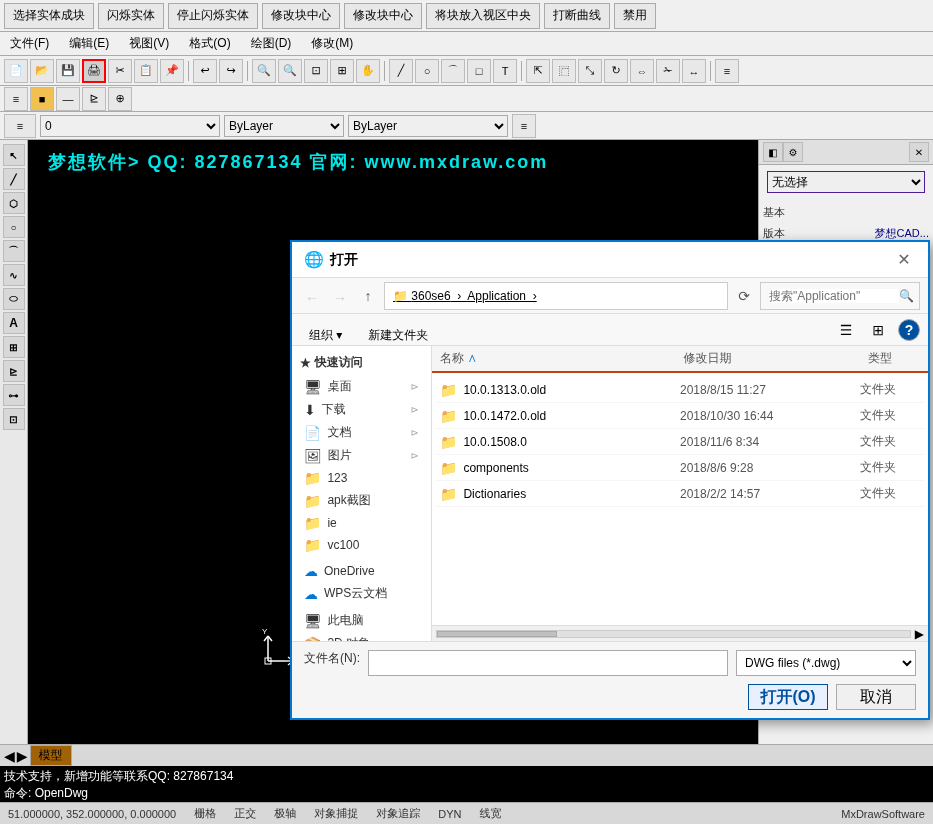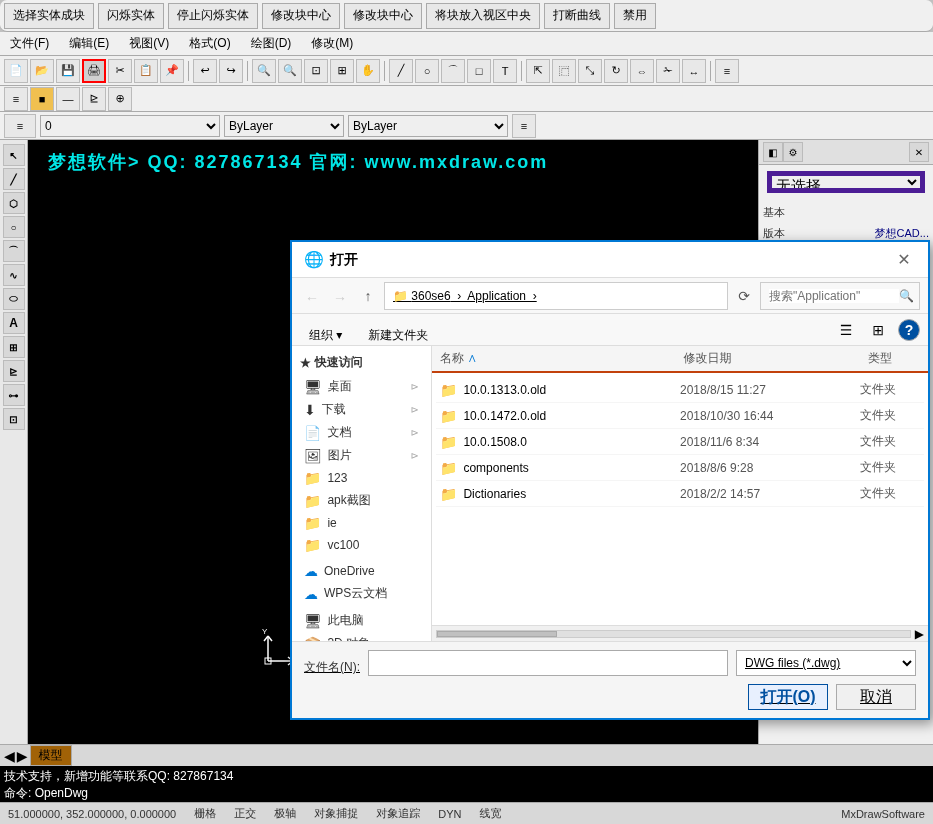--- a/index.html
+++ b/index.html
@@ -15,21 +15,20 @@
 
     
     .top-toolbar {
       display: flex;
       align-items: center;
       background: #f0f0f0;
       border-bottom: 1px solid #aaa;
       padding: 3px 4px;
       gap: 4px;
       height: 32px;
-      border-radius: 7px;
     }
     .toolbar-btn {
       background: #e8e8e8;
       border: 1px solid #aaa;
       padding: 2px 8px;
       font-size: 12px;
       cursor: pointer;
       white-space: nowrap;
       height: 26px;
       display: flex;
@@ -205,22 +204,22 @@
       border: 1px solid #bbb;
       cursor: pointer;
       font-size: 10px;
       display: flex;
       align-items: center;
       justify-content: center;
     }
     .right-panel-select {
       width: 100%;
       height: 22px;
-      font-size: 15px;
-      border: 5px solid #4c1d95;
+      font-size: 12px;
+      border: 1px solid #4c1d95;
       margin: 2px 4px;
     }
     .right-panel-content {
       padding: 4px;
     }
     .prop-label {
       color: #333;
       font-size: 11px;
       padding: 2px 0;
     }
@@ -508,23 +507,22 @@
     .dialog-footer {
       background: #f5f5f5;
       border-top: 1px solid #ddd;
       padding: 8px 12px;
       display: flex;
       flex-direction: column;
       gap: 8px;
     }
     .footer-row {
       display: flex;
-      align-items: flex-end;
+      align-items: flex-start;
       gap: 8px;
-      text-decoration: underline;
     }
     .footer-label {
       font-size: 12px;
       white-space: nowrap;
       color: #333;
     }
     .footer-input {
       flex: 1;
       height: 26px;
       border: 1px solid #aaa;

